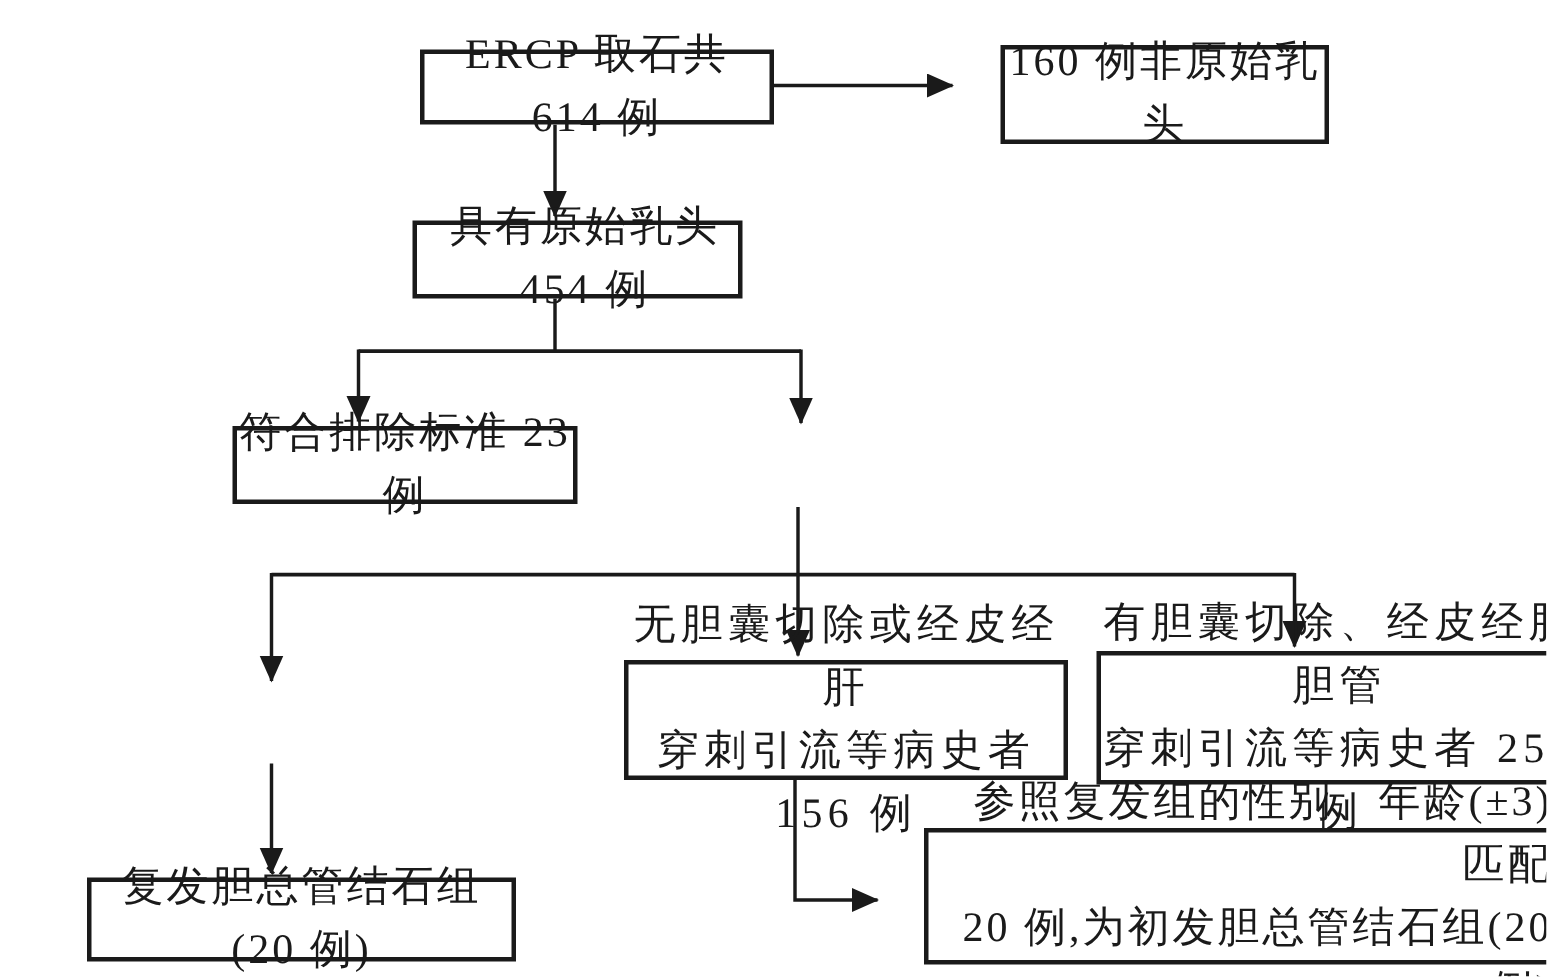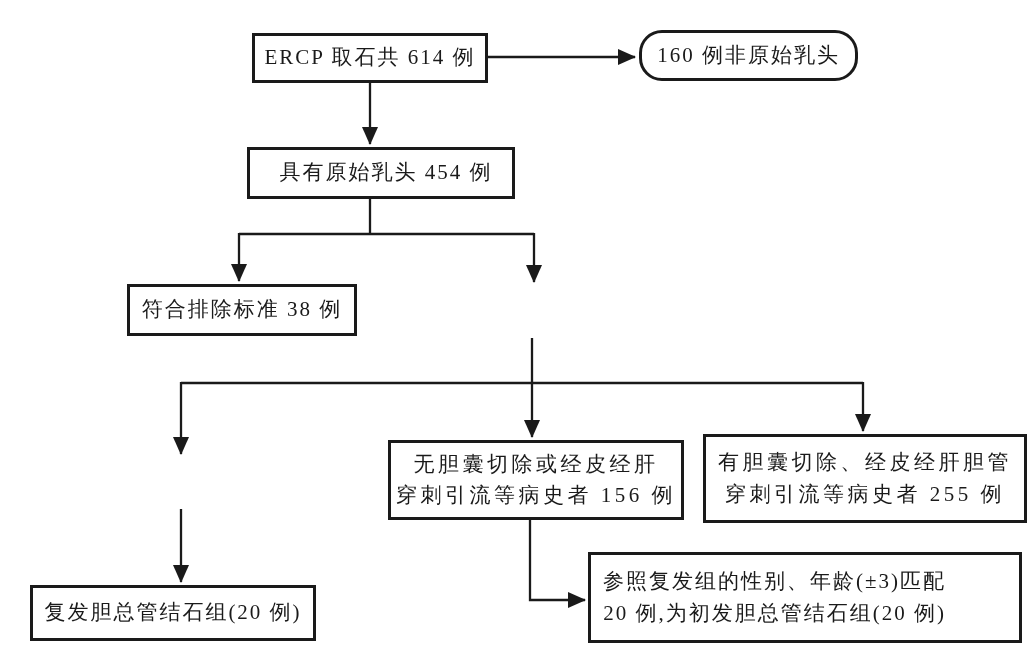--- a/index.html
+++ b/index.html
@@ -21,24 +21,25 @@
   .conn.bar { stroke-width: 2.5; }
   .node {
     position: absolute;
     box-sizing: border-box;
     border: 3px solid #1a1a1a;
     background: #ffffff;
     display: flex;
     align-items: center;
     justify-content: center;
     text-align: center;
-    font-size: 21px;
+    font-size: 28px;
     line-height: 1.5;
     letter-spacing: 2px;
     white-space: pre-line;
+    margin-left: 28px;
   }
   .node.spread { letter-spacing: 3.5px; }
   .node.left-align {
     justify-content: flex-start;
     text-align: right;
     padding: 0 12px;
     letter-spacing: 2px;
   }
 </style>
 </head>
@@ -67,25 +68,25 @@
     <line class="conn" x1="181" y1="382" x2="181" y2="454" marker-end="url(#arrow)"></line>
     <line class="conn" x1="863" y1="382" x2="863" y2="431" marker-end="url(#arrow)"></line>
 
     <line class="conn" x1="181" y1="509" x2="181" y2="582" marker-end="url(#arrow)"></line>
 
     <polyline class="conn" points="530,520 530,600 585,600" marker-end="url(#arrow)"></polyline>
   </svg>
 
   <div class="node" style="left:252px; top:33px; width:236px; height:50px;">ERCP 取石共 614 例</div>
 
-  <div class="node" style="left:639px; top:30px; width:219px; height:51px;border-radius:23px;">160 例非原始乳头</div>
+  <div class="node" style="left:639px; top:30px; width:219px; height:66px;">160 例非原始乳头</div>
 
-  <div class="node" style="left:247px; top:147px; width:268px; height:52px;padding-left:10px;">具有原始乳头 454 例</div>
+  <div class="node" style="left:247px; top:147px; width:220px; height:52px;padding-left:10px;">具有原始乳头 454 例</div>
 
-  <div class="node" style="left:127px; top:284px; width:230px; height:52px;">符合排除标准 38 例</div>
+  <div class="node" style="left:127px; top:284px; width:230px; height:52px;">符合排除标准 23 例</div>
 
 
 
   <div class="node spread" style="left:388px; top:440px; width:296px; height:80px;text-align:center;">无胆囊切除或经皮经肝
 穿刺引流等病史者 156 例</div>
 
   <div class="node spread" style="left:703px; top:434px; width:324px; height:89px;">有胆囊切除、经皮经肝胆管
 穿刺引流等病史者 255 例</div>
 
   <div class="node" style="left:30px; top:585px; width:286px; height:56px;">复发胆总管结石组(20 例)</div>

